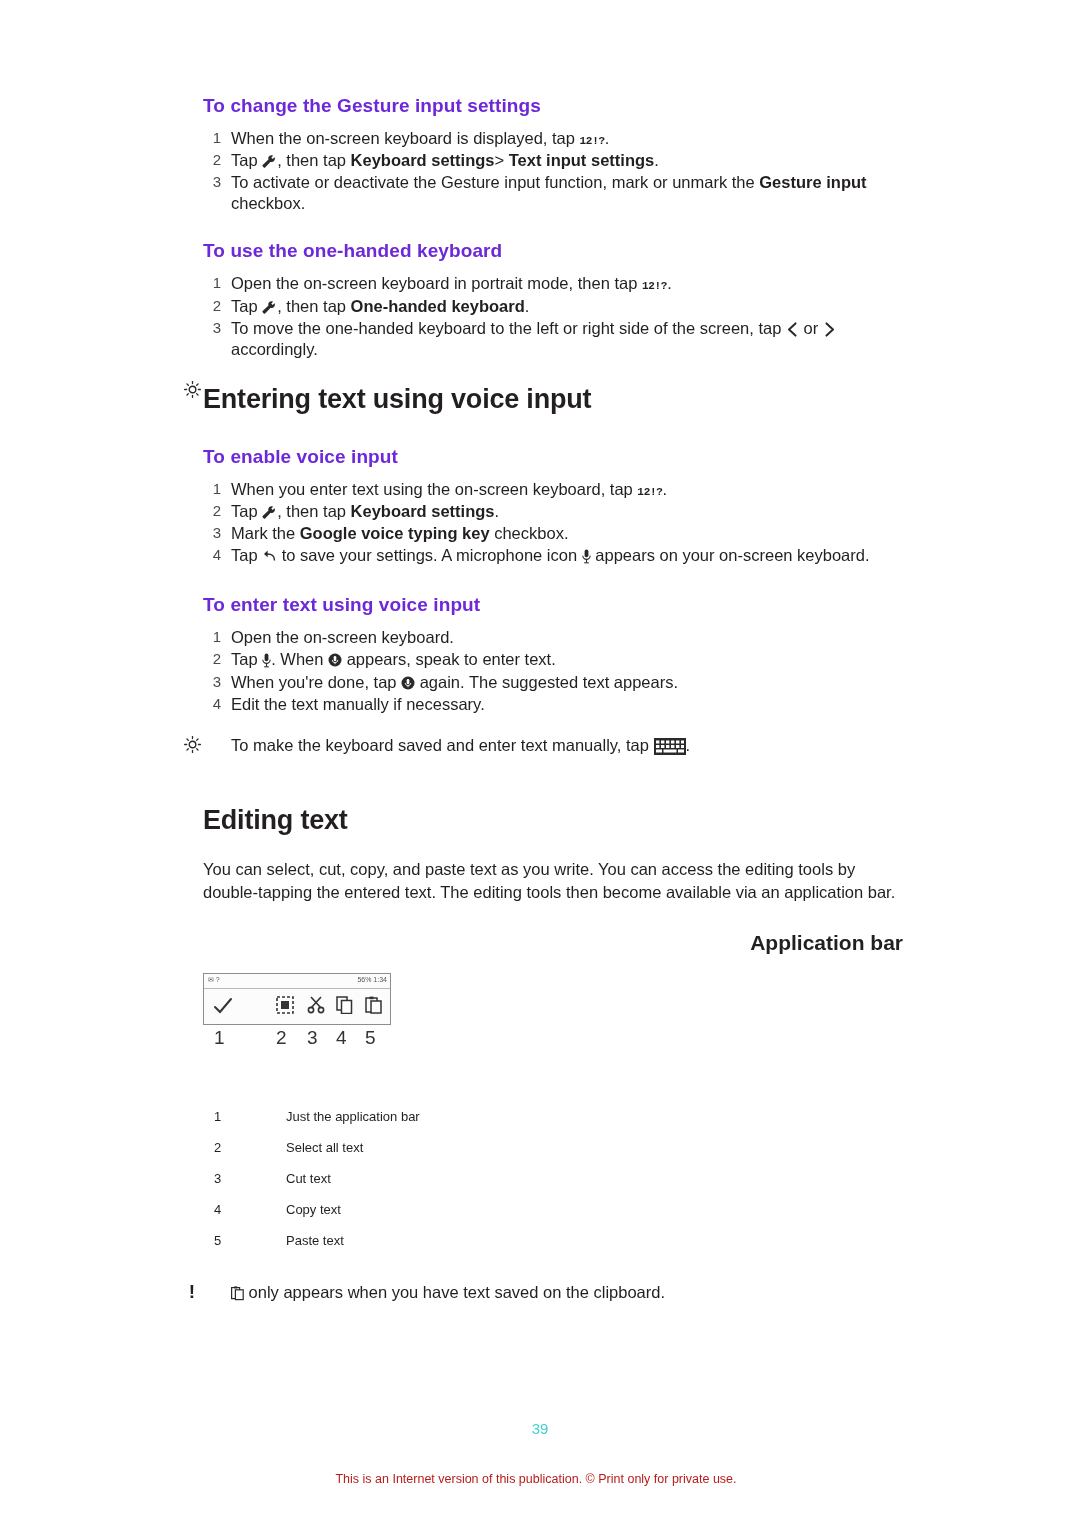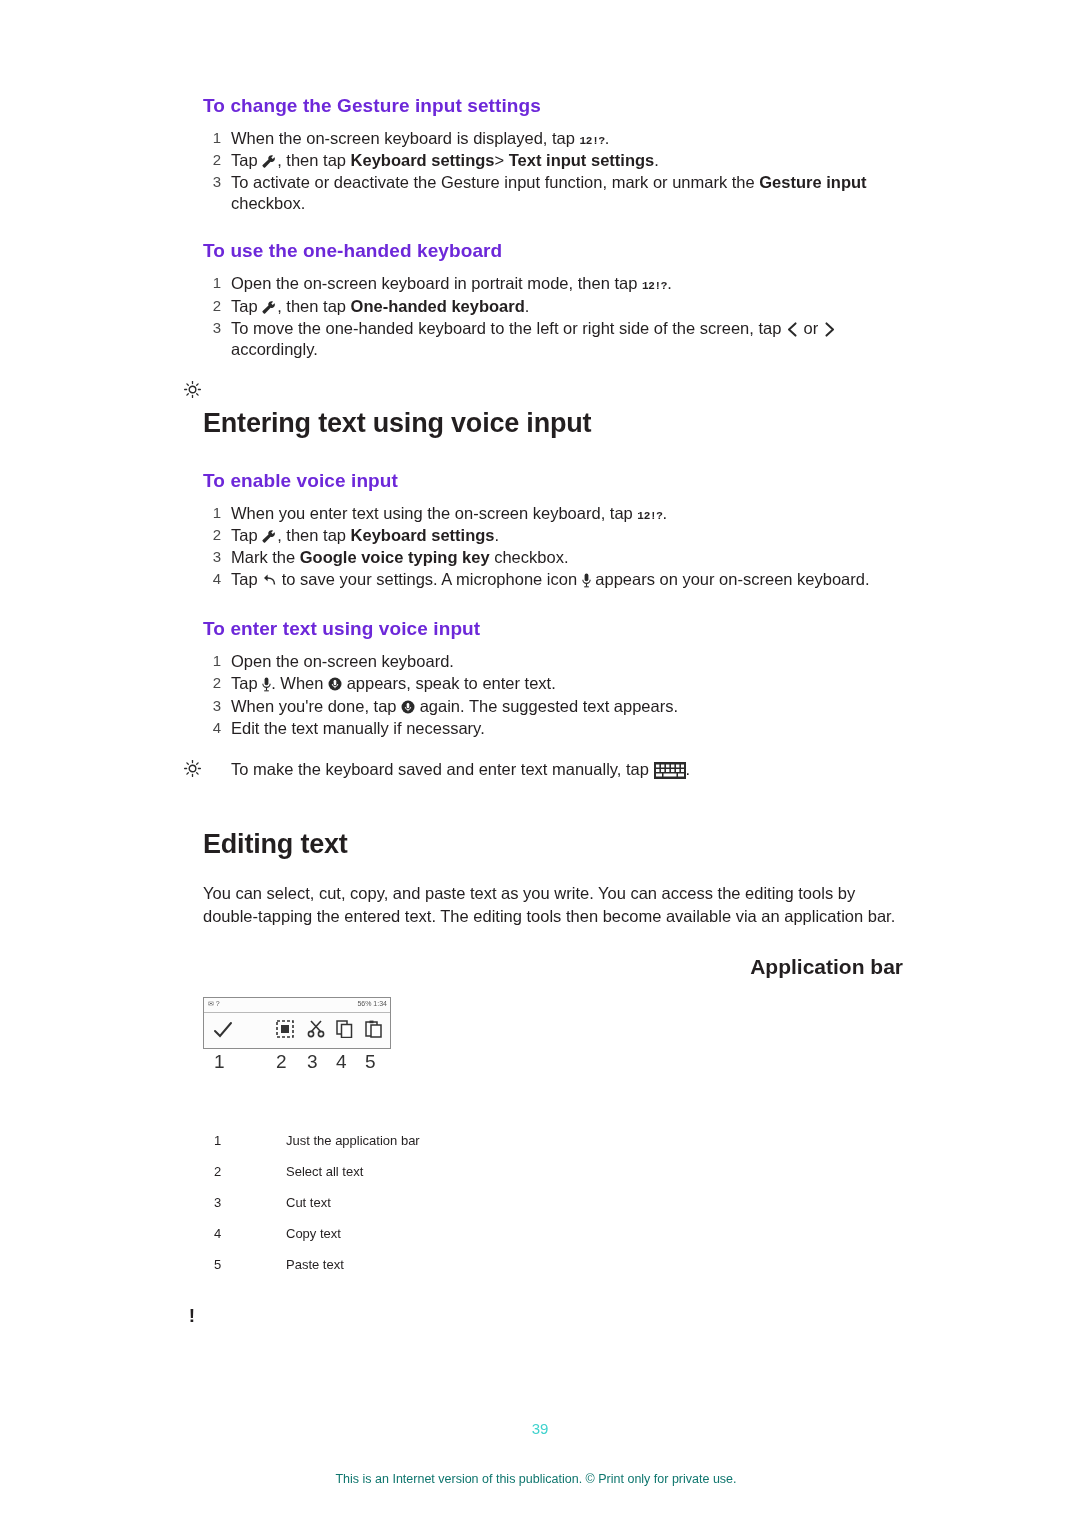--- a/index.html
+++ b/index.html
@@ -213,21 +213,21 @@
     top: 1420px;
     text-align: center;
     color: #3fd2cd;
     font-size: 15px;
   }
   .footer {
     position: absolute;
     left: 0; right: 8px;
     top: 1472px;
     text-align: center;
-    color: #0f766e;
+    color: #b91c1c;
     font-size: 12.5px;
   }
 </style>
 </head>
 <body>
 
 <div class="page">
   <div class="content">
 
     <h3 class="section-head">To change the Gesture input settings</h3>
@@ -281,21 +281,21 @@
               <line x1="14.4" y1="8.5" x2="16.4" y2="8.5"></line>
               <line x1="2.9" y1="2.9" x2="4.3" y2="4.3"></line>
               <line x1="12.7" y1="12.7" x2="14.1" y2="14.1"></line>
               <line x1="2.9" y1="14.1" x2="4.3" y2="12.7"></line>
               <line x1="12.7" y1="4.3" x2="14.1" y2="2.9"></line>
             </g>
           </svg>
       </span>
     </div>
 
-    <h1 class="chapter" style="margin-top:48px">Entering text using voice input</h1>
+    <h1 class="chapter" style="margin-top:24px">Entering text using voice input</h1>
 
     <h3 class="section-head" style="margin-top:31px">To enable voice input</h3>
     <ol class="steps">
       <li>
         <span class="num">1</span>
         When you enter text using the on-screen keyboard, tap <span class="ico ico-12">12!?</span>.
       </li>
       <li>
         <span class="num">2</span>
         Tap <span class="ico ico-wrench"><svg viewBox="0 0 16 14">
@@ -468,19 +468,24 @@
       </tr>
       <tr>
         <td class="n">5</td>
         <td>Paste text</td>
       </tr>
     </tbody>
       </table>
 
     <div class="note-row">
       <span class="note-icon">!</span>
+      <span><span class="ico ico-copy"><svg viewBox="0 0 13 15">
+              <rect x="0.6" y="1.6" width="8" height="11" fill="none" stroke="#2a2a2a" stroke-width="1.2"></rect>
+              <rect x="3.2" y="0.4" width="3" height="2" fill="#2a2a2a"></rect>
+              <rect x="4.4" y="3.8" width="7.8" height="9.8" fill="#fff" stroke="#2a2a2a" stroke-width="1.2"></rect>
+            </svg></span><span> only appears when you have text saved on the clipboard.</span></span>
     </div>
 
   </div>
 
   <div class="pagenum">39</div>
   <div class="footer">This is an Internet version of this publication. © Print only for private use.</div>
 </div>
 
 </body></html>

